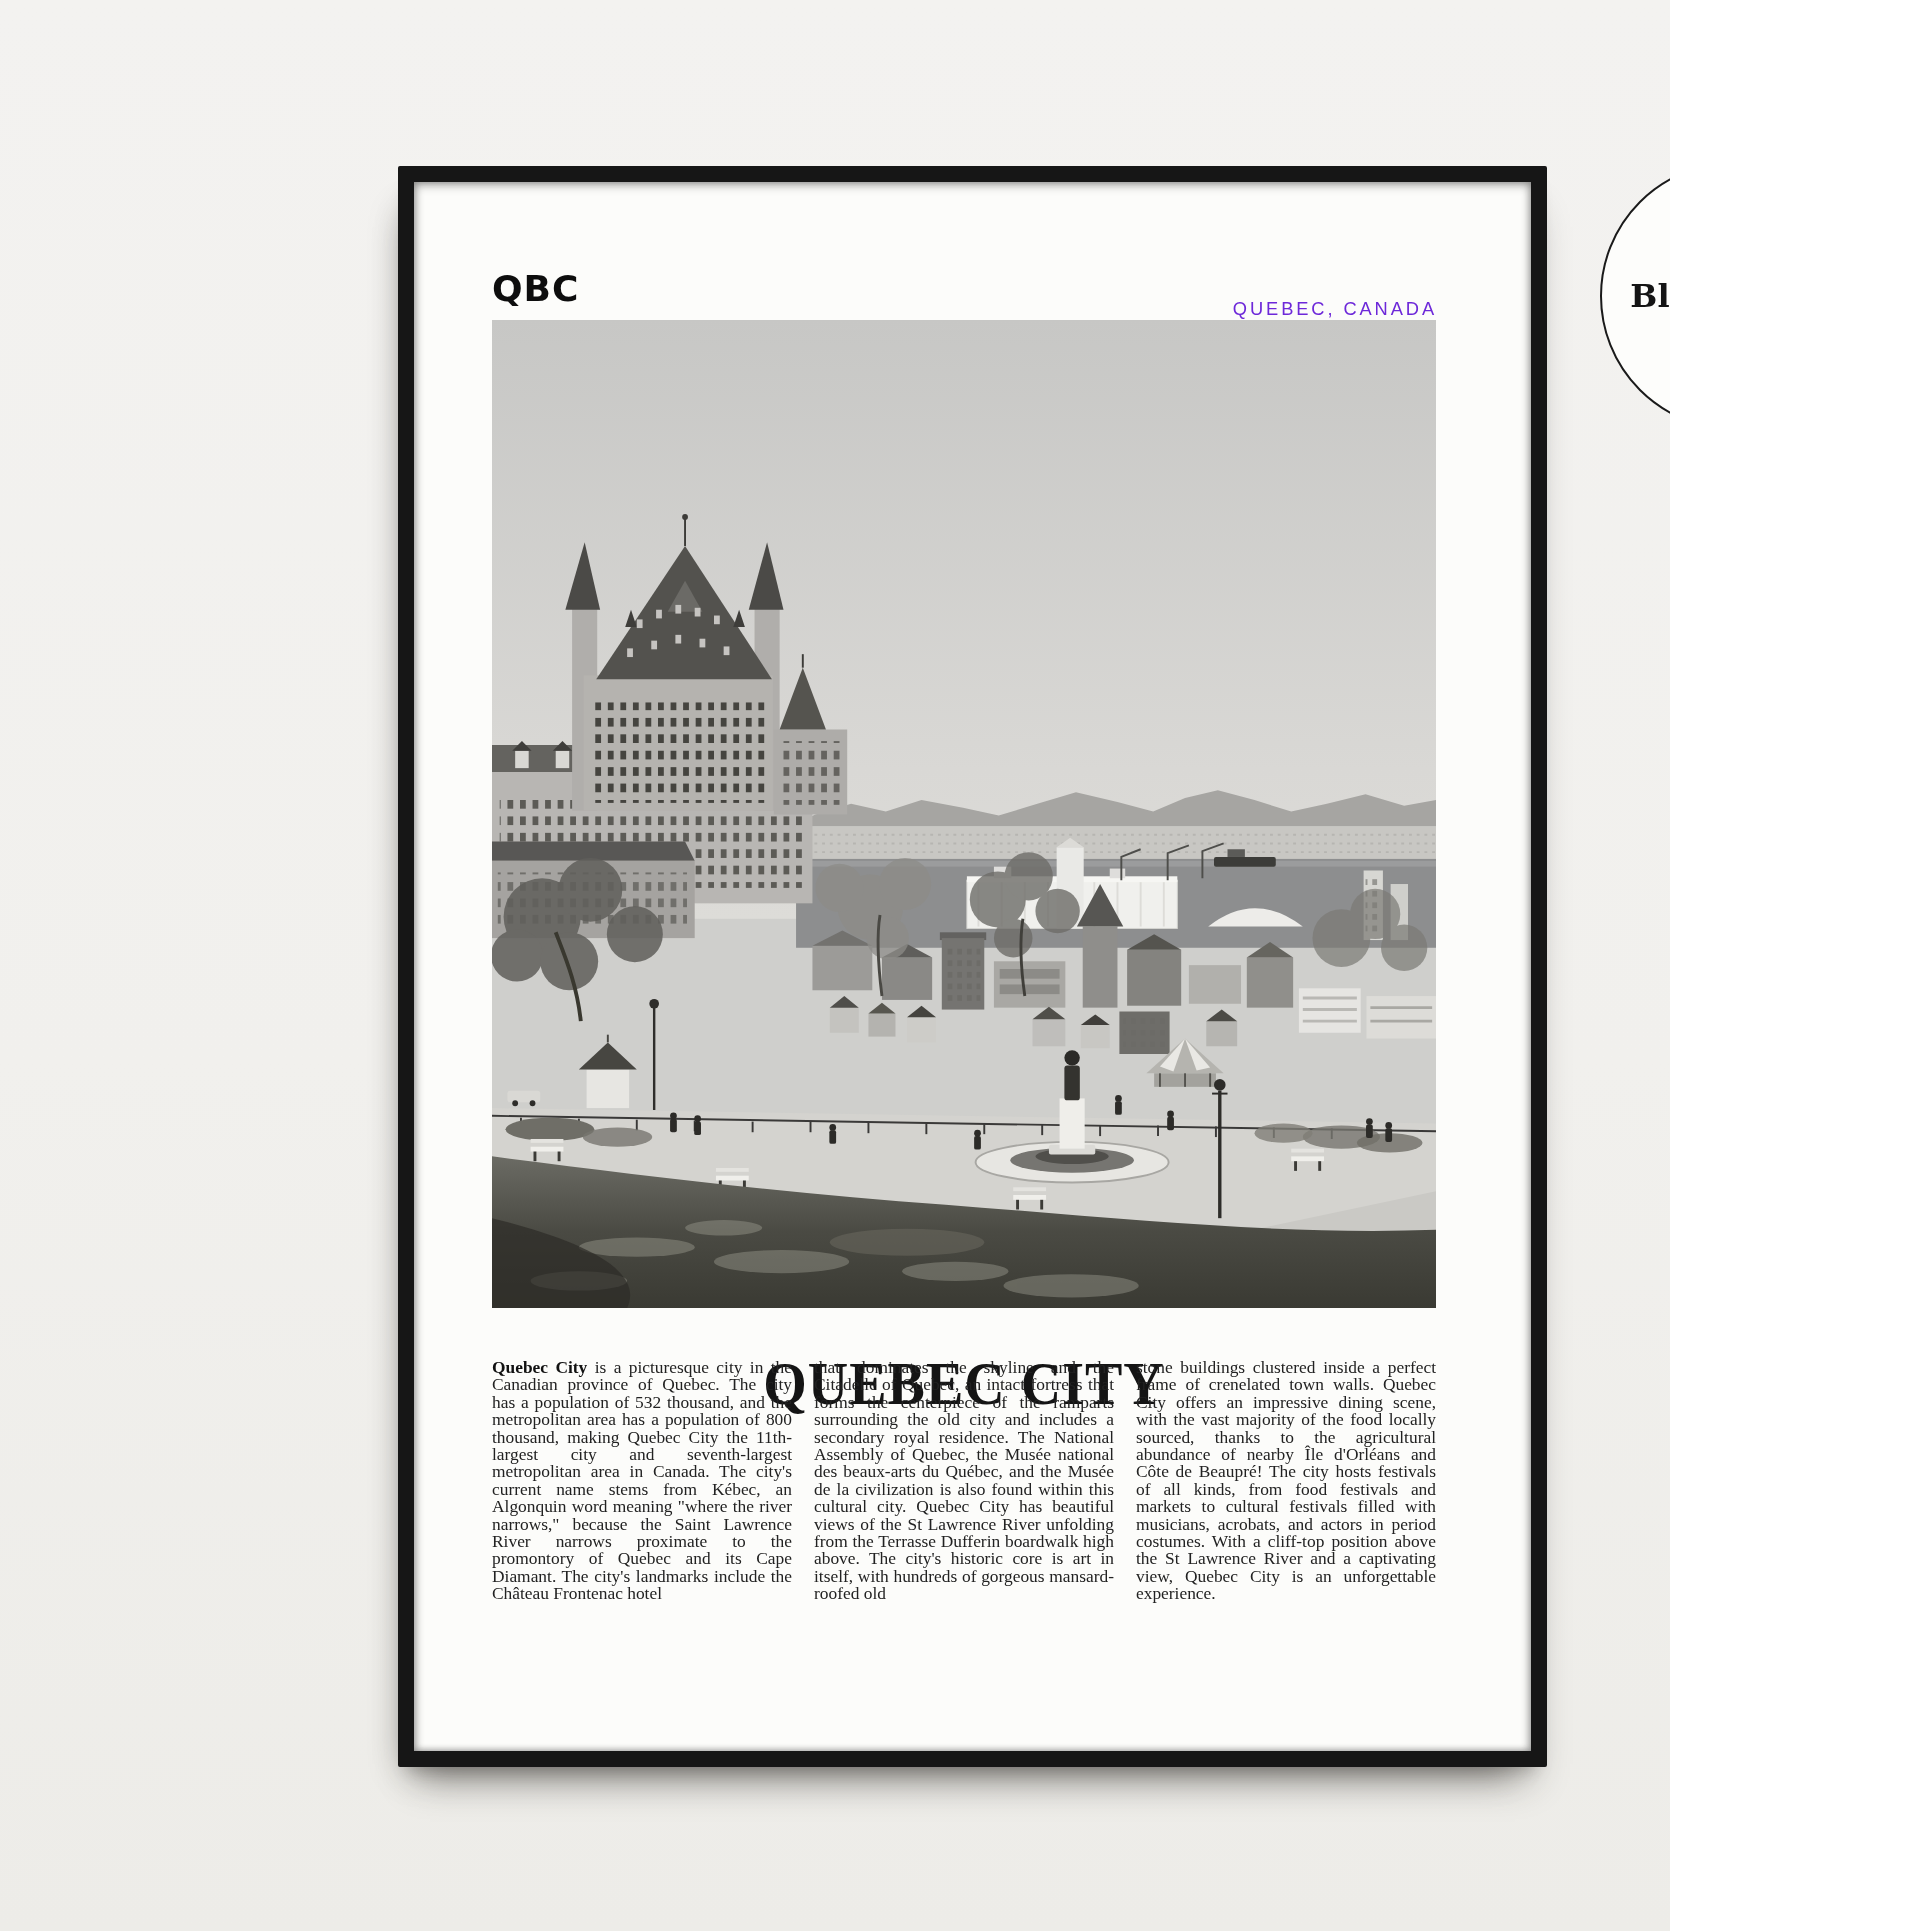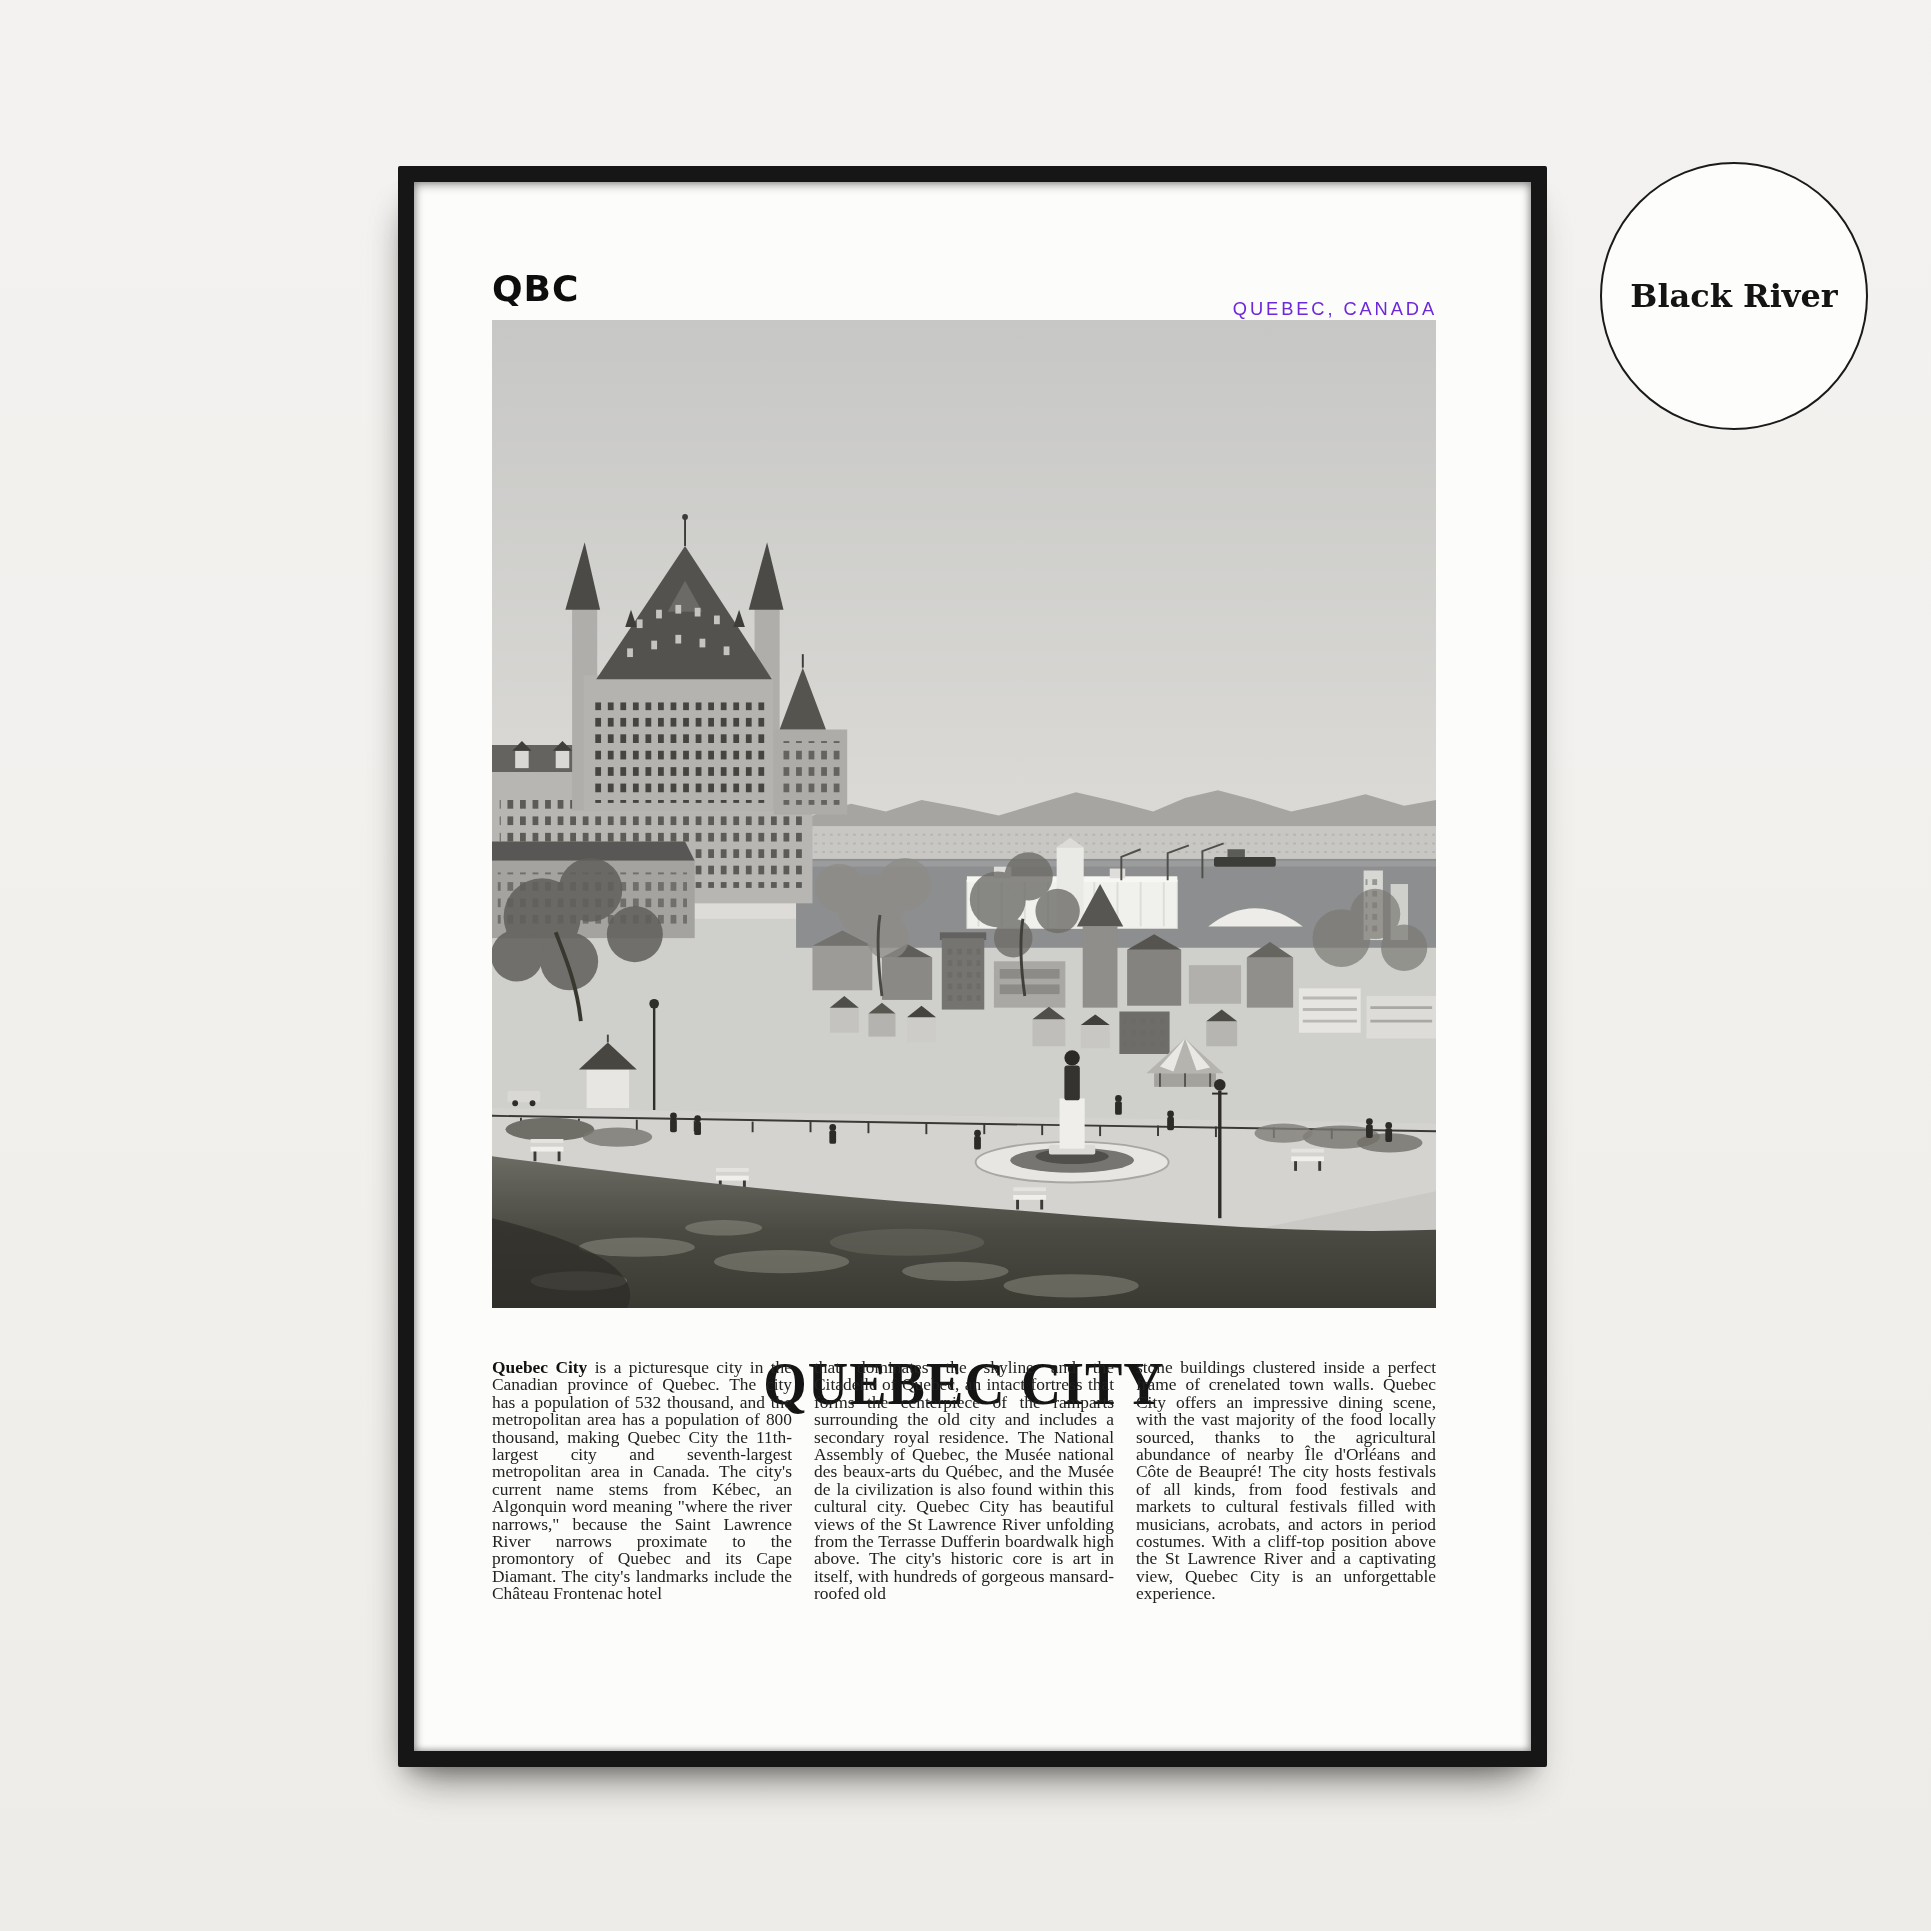--- a/index.html
+++ b/index.html
@@ -1,17 +1,17 @@
 <!DOCTYPE html>
 <html lang="en"><head>
 <meta charset="utf-8">
 <style>
   html,body{margin:0;padding:0;}
   .stage{
-    position:relative;width:1931px;height:1931px;overflow:hidden;
+    position:relative;width:1670px;height:1931px;overflow:hidden;
     background:linear-gradient(180deg,#f3f2f0 0%,#f1f0ed 55%,#edece8 100%);
     font-family:"Liberation Serif", serif;
   }
   
   .frame{
     position:absolute;left:398px;top:166px;width:1149px;height:1601px;
     box-sizing:border-box;border:16.4px solid #161616;background:#161616;border-radius:1.9px;
     box-shadow:0 29px 37px -19.3px rgba(45,42,38,.48),
                0 11.6px 15.4px -9.7px rgba(45,42,38,.25),
                -17.4px 25px 35px -25px rgba(45,42,38,.38);

